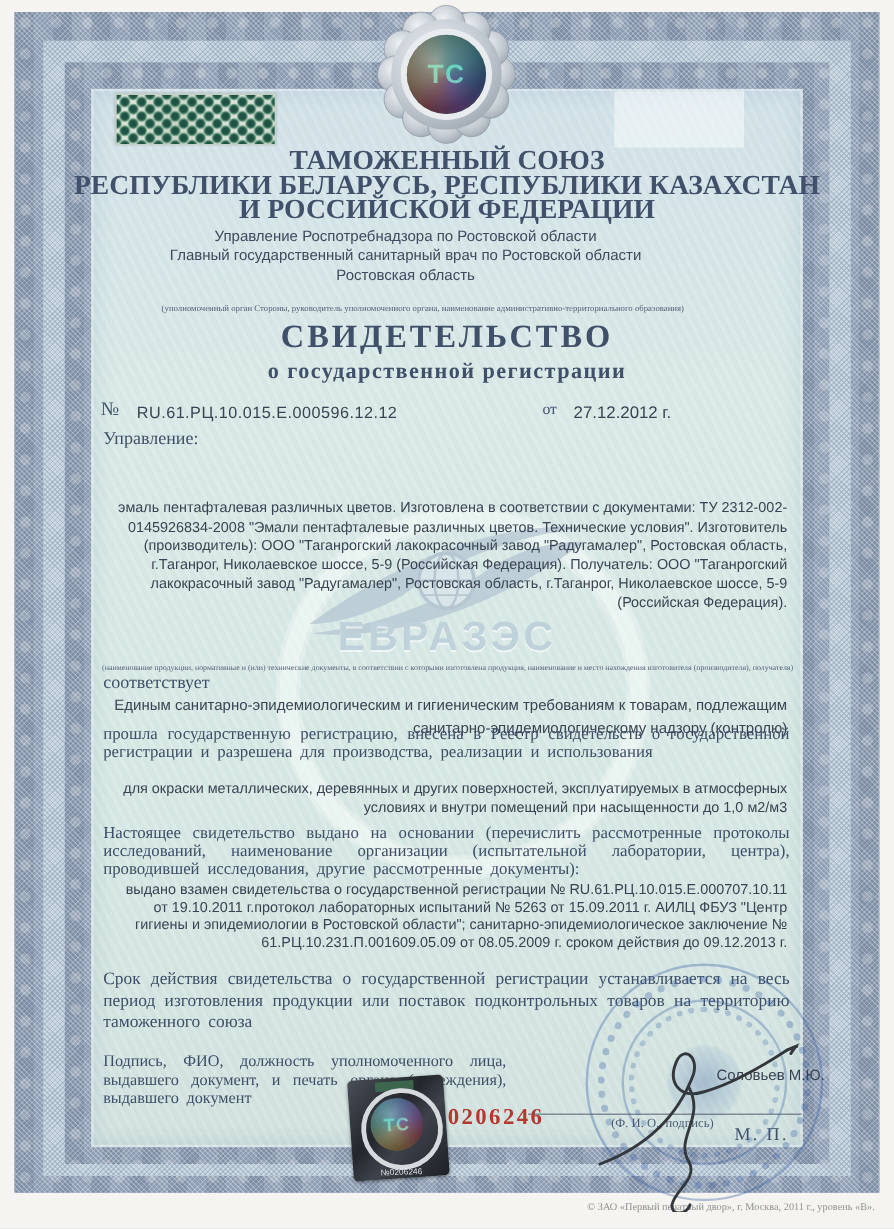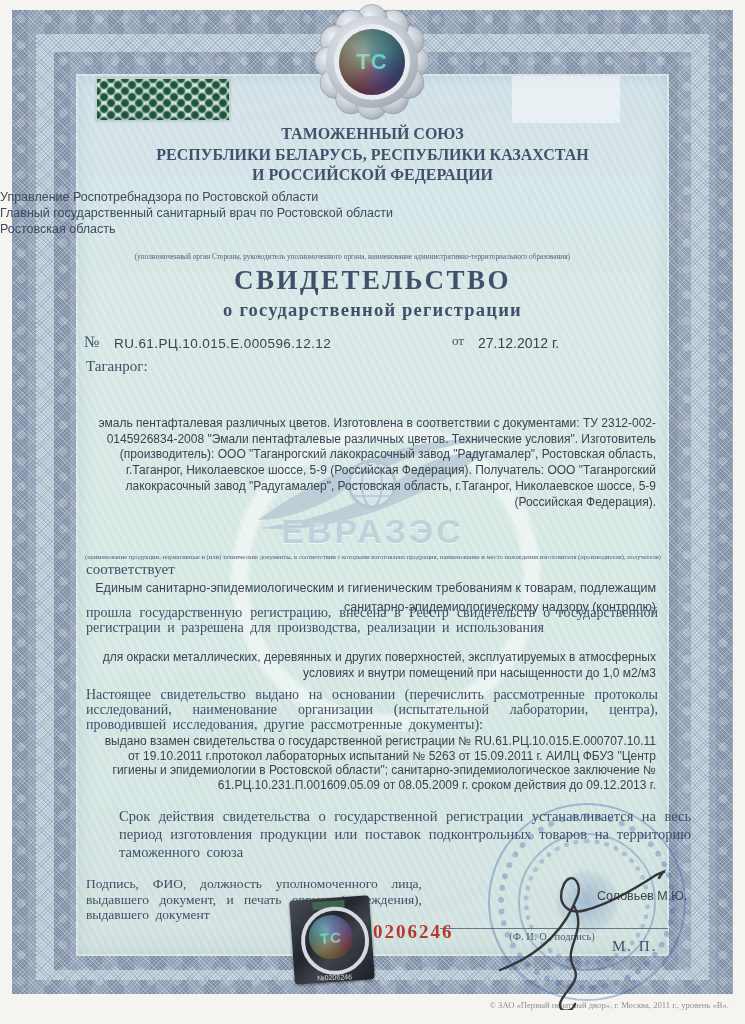--- a/index.html
+++ b/index.html
@@ -63,22 +63,22 @@
     border:14px solid rgba(250,253,252,.55);
     box-shadow:0 0 0 3px rgba(255,255,255,.28), inset 0 0 0 3px rgba(255,255,255,.28);}
   #wm-logo{left:252px;top:424px;width:240px;height:120px;z-index:2;opacity:.8;}
   #wm-text{left:230px;top:512px;width:285px;text-align:center;z-index:2;
     font-family:"Liberation Sans",sans-serif;font-weight:bold;font-size:34px;letter-spacing:3px;
     color:#bfd2db;text-shadow:0 1px 0 rgba(255,255,255,.6);}
 
   
   .serif{font-family:"Liberation Serif",serif;color:#3f4e68;}
   .sans{font-family:"Liberation Sans",sans-serif;color:#3a4353;text-align:right;}
-  #union-header{left:0;top:124px;width:745px;text-align:center;font-weight:bold;font-size:16px;line-height:20.5px;color:#42516b;z-index:5;}
-  #authority-header{left:0;top:189px;width:676px;text-align:left;font-size:12.5px;line-height:16px;color:#3e4a5e;z-index:5;}
+  #union-header{left:0;top:124px;width:745px;text-align:center;font-weight:bold;font-size:23px;line-height:20.5px;color:#42516b;z-index:5;}
+  #authority-header{left:0;top:189px;width:676px;text-align:center;font-size:12.5px;line-height:16px;color:#3e4a5e;z-index:5;}
   #authority-note{left:68px;top:252px;width:502px;text-align:right;font-size:7.3px;color:#55617a;z-index:5;}
   #cert-title{left:0;top:265px;width:745px;text-align:center;font-weight:bold;font-size:27px;letter-spacing:2.5px;color:#41506a;z-index:5;}
   #cert-subtitle{left:0;top:300px;width:745px;text-align:center;font-weight:bold;font-size:18.5px;letter-spacing:1.2px;color:#41506a;z-index:5;}
   #reg-no-sign{left:84px;top:333px;font-size:16px;color:#44536d;z-index:5;}
   #reg-number{left:114px;top:336px;font-size:13.5px;letter-spacing:.4px;z-index:5;}
   #reg-date-label{left:452px;top:333px;font-size:13px;color:#44536d;z-index:5;}
   #reg-date{left:478px;top:335px;font-size:14px;z-index:5;}
 
   #product-label{left:86px;top:358px;font-size:15px;z-index:5;}
   #product-text{left:90px;top:376px;width:566px;font-size:12px;line-height:15.7px;z-index:5;margin-top:40px;}
@@ -87,21 +87,21 @@
   #compliance-lead{left:86px;top:561px;font-size:15px;z-index:5;}
   #compliance-text{left:90px;top:579px;width:566px;font-size:12.5px;line-height:19px;z-index:5;}
 
   .just{text-align:justify;word-spacing:3px;}
   #statement-main{left:86px;top:605px;width:572px;font-size:14px;line-height:15px;z-index:5;}
   #statement-usage{left:90px;top:650px;width:566px;font-size:12px;line-height:15.5px;z-index:5;}
 
   #basis-lead{left:86px;top:687px;width:572px;font-size:14px;line-height:15px;z-index:5;}
   #basis-details{left:90px;top:734px;width:566px;font-size:12px;line-height:14.5px;z-index:5;}
 
-  #validity-text{left:86px;top:807px;width:572px;font-size:14.5px;line-height:18px;z-index:5;margin-left:33px;}
+  #validity-text{left:86px;top:807px;width:572px;font-size:14.5px;line-height:18px;z-index:5;}
 
   #sign-label{left:86px;top:876px;width:336px;font-size:13.5px;line-height:15.5px;z-index:5;}
   #serial-number{left:352px;top:921px;font-size:19px;font-weight:bold;letter-spacing:2px;color:#b5372e;z-index:7;}
   #sig-line{left:440px;top:928px;width:228px;border-top:1px solid #6b7486;z-index:6;}
   #sig-caption{left:452px;top:931px;width:200px;text-align:center;font-size:10.5px;color:#4a5a74;z-index:5;}
   #signer-name{left:597px;top:889px;font-size:12.5px;z-index:7;}
   #seal-placeholder{left:612px;top:938px;font-size:15px;letter-spacing:2px;z-index:5;}
 
   
   #stamp{left:488px;top:803px;width:194px;height:194px;border-radius:50%;z-index:6;
@@ -201,21 +201,21 @@
   <div id="authority-note" class="abs serif">(уполномоченный орган Стороны, руководитель уполномоченного органа, наименование административно-территориального образования)</div>
 
   <div id="cert-title" class="abs serif">СВИДЕТЕЛЬСТВО</div>
   <div id="cert-subtitle" class="abs serif">о государственной регистрации</div>
 
   <div id="reg-no-sign" class="abs serif">№</div>
   <div id="reg-number" class="abs sans">RU.61.РЦ.10.015.Е.000596.12.12</div>
   <div id="reg-date-label" class="abs serif">от</div>
   <div id="reg-date" class="abs sans">27.12.2012 г.</div>
 
-  <div id="product-label" class="abs serif">Таганрог:</div>
+  <div id="product-label" class="abs serif">Управление:</div>
   <div id="product-text" class="abs sans">эмаль пентафталевая различных цветов. Изготовлена в соответствии с документами: ТУ 2312-002-0145926834-2008 "Эмали пентафталевые различных цветов. Технические условия". Изготовитель (производитель): ООО "Таганрогский лакокрасочный завод "Радугамалер", Ростовская область, г.Таганрог, Николаевское шоссе, 5-9 (Российская Федерация). Получатель: ООО "Таганрогский лакокрасочный завод "Радугамалер", Ростовская область, г.Таганрог, Николаевское шоссе, 5-9 (Российская Федерация).</div>
   <div id="product-note" class="abs serif">(наименование продукции, нормативные и (или) технические документы, в соответствии с которыми изготовлена продукция, наименование и место нахождения изготовителя (производителя), получателя)</div>
 
   <div id="compliance-lead" class="abs serif">соответствует</div>
   <div id="compliance-text" class="abs sans">Единым санитарно-эпидемиологическим и гигиеническим требованиям к товарам, подлежащим санитарно-эпидемиологическому надзору (контролю)</div>
 
   <div id="statement-main" class="abs serif just">прошла государственную регистрацию, внесена в Реестр свидетельств о государственной регистрации и разрешена для производства, реализации и использования</div>
   <div id="statement-usage" class="abs sans">для окраски металлических, деревянных и других поверхностей, эксплуатируемых в атмосферных условиях и внутри помещений при насыщенности до 1,0 м2/м3</div>
 
   <div id="basis-lead" class="abs serif just">Настоящее свидетельство выдано на основании (перечислить рассмотренные протоколы исследований, наименование организации (испытательной лаборатории, центра), проводившей исследования, другие рассмотренные документы):</div>

